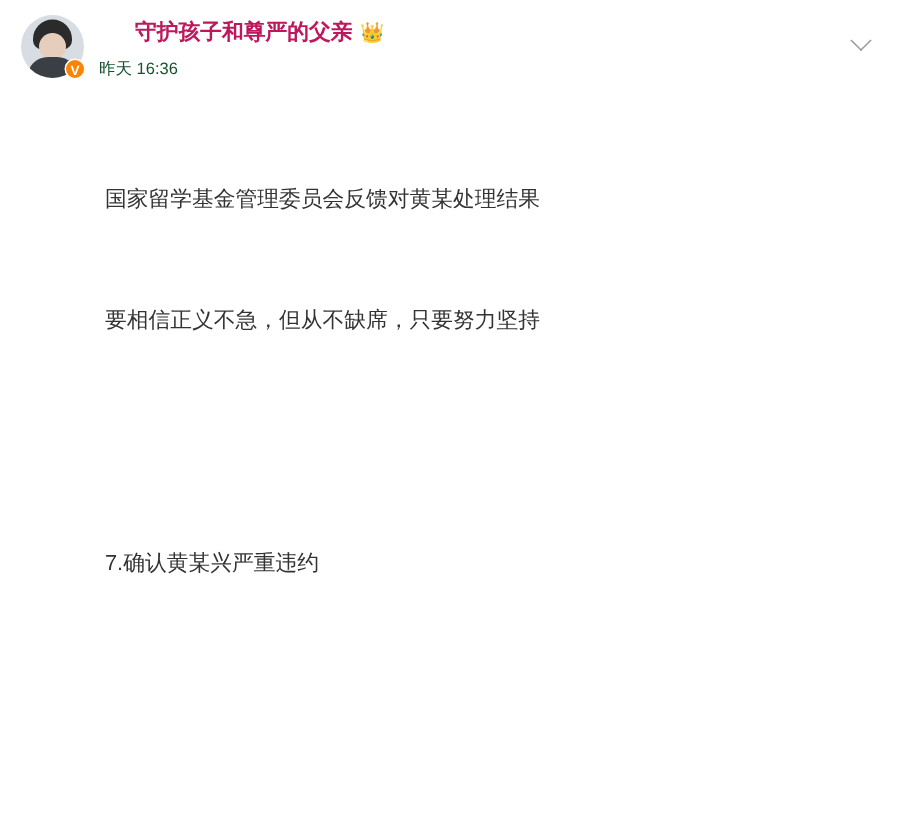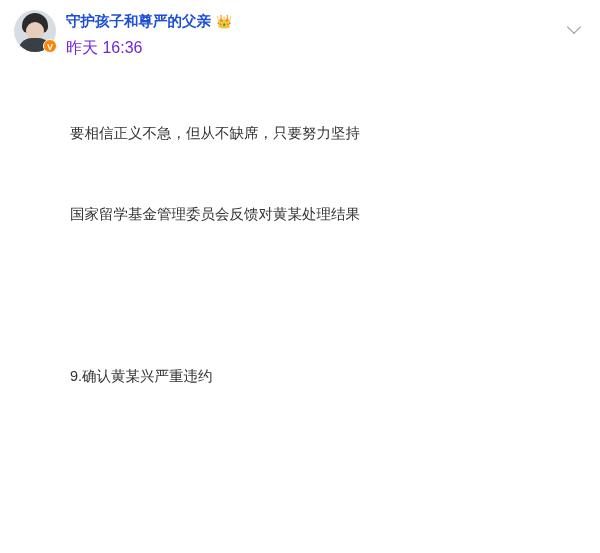--- a/index.html
+++ b/index.html
@@ -88,34 +88,35 @@
     flex: 1;
     min-width: 0;
     padding-top: 2px;
   }
   .nameline {
     display: flex;
     align-items: center;
     gap: 5px;
   }
   .username {
-    color: #1d4ed8;
+    color: #be185d;
     font-size: 14.5px;
     font-weight: bold;
     white-space: nowrap;
+    margin-left: 24px;
   }
   .crown-icon {
     font-size: 13px;
     line-height: 1;
     color: #f5a623;
   }
   .meta {
     margin-top: 7px;
-    color: #6d28d9;
-    font-size: 16px;
+    color: #14532d;
+    font-size: 11px;
   }
   .chevron {
     position: absolute;
     right: 2px;
     top: 8px;
     width: 18px;
     height: 18px;
     cursor: pointer;
   }
   .chevron:before {
@@ -164,24 +165,24 @@
         <span class="username">守护孩子和尊严的父亲</span>
         <span class="crown-icon">👑</span>
       </div>
       <div class="meta">昨天 16:36</div>
     </div>
 
     <div class="chevron"></div>
   </div>
 
   <div class="content">
+    <p>国家留学基金管理委员会反馈对黄某处理结果</p>
     <p>要相信正义不急，但从不缺席，只要努力坚持</p>
-    <p>国家留学基金管理委员会反馈对黄某处理结果</p>
     <div class="gap"></div>
-    <p>9.确认黄某兴严重违约</p>
+    <p>7.确认黄某兴严重违约</p>
     
     
     
     
     
     
     
     
     
     

